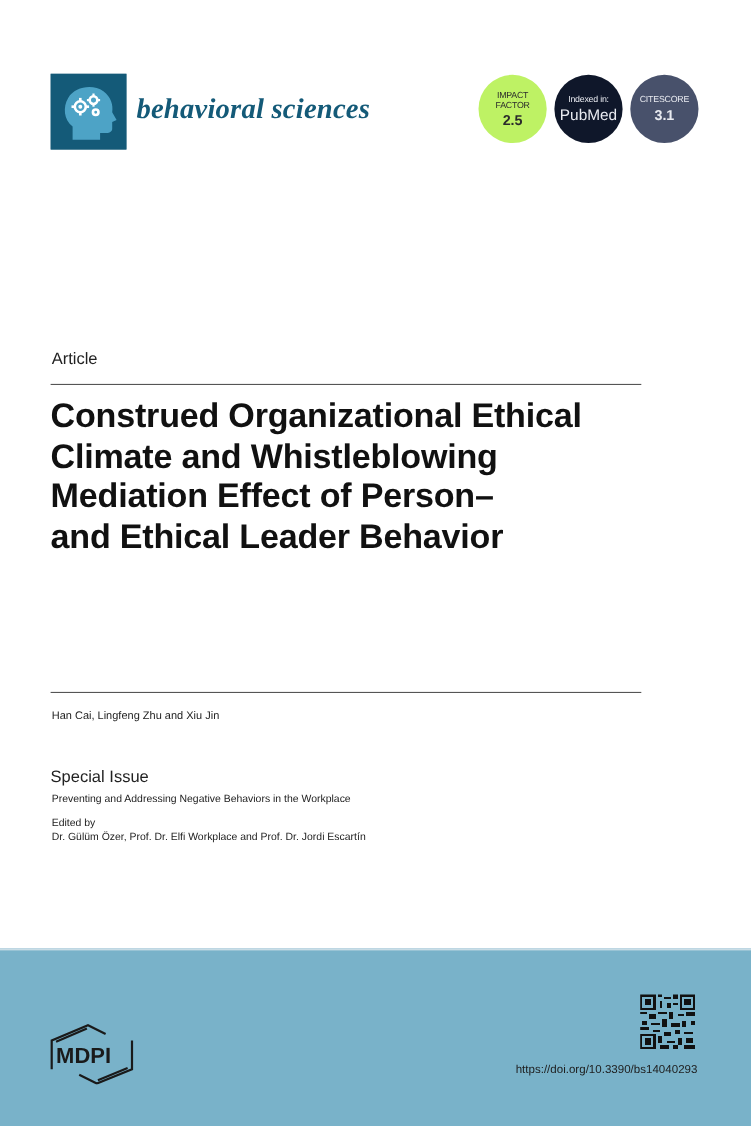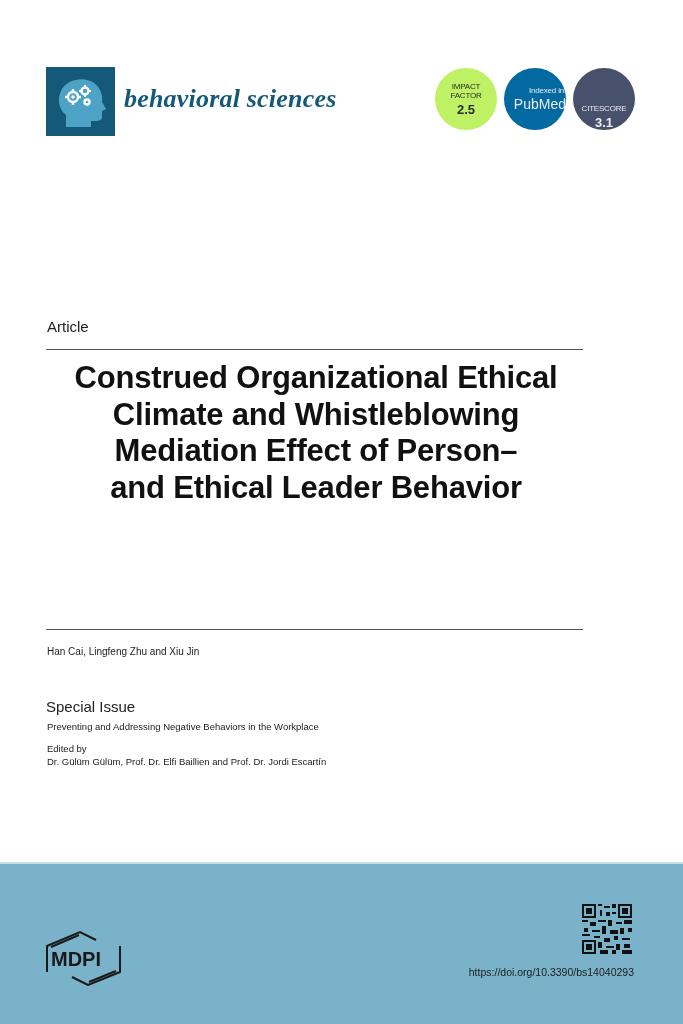--- a/index.html
+++ b/index.html
@@ -16,40 +16,40 @@
       font-family: "Liberation Serif", serif; font-style: italic; font-weight: bold;
       font-size: 26px; color: #145a78; letter-spacing: 0.2px;
     }
 
     .badge {
       position: absolute; top: 68px; width: 62px; height: 62px; border-radius: 50%;
       display: flex; flex-direction: column; align-items: center; justify-content: center;
       text-align: center;
     }
     .badge-if { left: 435px; background: #bef264; color: #2b2b2b; }
-    .badge-pm { left: 504px; background: #0369a1; color: #e9ebf1; align-items: flex-end; }
-    .badge-cs { left: 573px; background: #48516b; color: #e9ebf1; justify-content: flex-end; }
+    .badge-pm { left: 504px; background: #0f172a; color: #e9ebf1; }
+    .badge-cs { left: 573px; background: #48516b; color: #e9ebf1; }
     .badge .small { font-size: 8px; line-height: 9px; letter-spacing: -0.2px; }
     .badge .big { font-size: 13px; font-weight: bold; line-height: 15px; margin-top: 2px; }
     .badge-pm .big { font-size: 14px; font-weight: normal; }
 
     .article-type {
       position: absolute; left: 47px; top: 318px; font-size: 15px; color: #222;
     }
     .rule {
       position: absolute; left: 46px; width: 537px; height: 1px; background: #555;
     }
     .rule-top { top: 349px; }
     .rule-bottom { top: 629px; }
 
     .title {
       position: absolute; left: 46px; top: 360px; width: 540px;
       font-size: 31px; line-height: 36.5px; color: #111; letter-spacing: -0.2px;
     }
-    .title span { display: block; white-space: nowrap; text-align: center; }
+    .title span { display: block; white-space: nowrap; }
 
     .authors {
       position: absolute; left: 47px; top: 646px; font-size: 10px; color: #222;
     }
     .special-issue-label {
       position: absolute; left: 46px; top: 698px; font-size: 15px; color: #222;
     }
     .special-issue-link {
       position: absolute; left: 47px; top: 721px; font-size: 9.5px; color: #222;
       cursor: pointer;
@@ -129,21 +129,21 @@
   <span>and Ethical Leader Behavior</span>
 </h1>
 
 <div class="rule rule-bottom"></div>
 
 <div class="authors">Han Cai, Lingfeng Zhu and Xiu Jin</div>
 
 <div class="special-issue-label">Special Issue</div>
 <a class="special-issue-link">Preventing and Addressing Negative Behaviors in the Workplace</a>
 <div class="edited-by">Edited by</div>
-<div class="editors">Dr. Gülüm Gülüm, Prof. Dr. Elfi Baillien and Prof. Dr. Jordi Escartín</div>
+<div class="editors">Dr. Gülüm Özer, Prof. Dr. Elfi Workplace and Prof. Dr. Jordi Escartín</div>
 
 <div class="footer"></div>
 
 <div class="mdpi-logo">
   <svg viewBox="0 0 80 56">
     <g fill="none" stroke="#1a1a1a" stroke-width="2">
       <polyline points="3,42 3,16 36,2 52,10"></polyline>
       <line x1="7" y1="17" x2="35" y2="5"></line>
       <polyline points="76,16 76,42 44,55 28,47"></polyline>
       <line x1="72" y1="41" x2="45" y2="52"></line>

